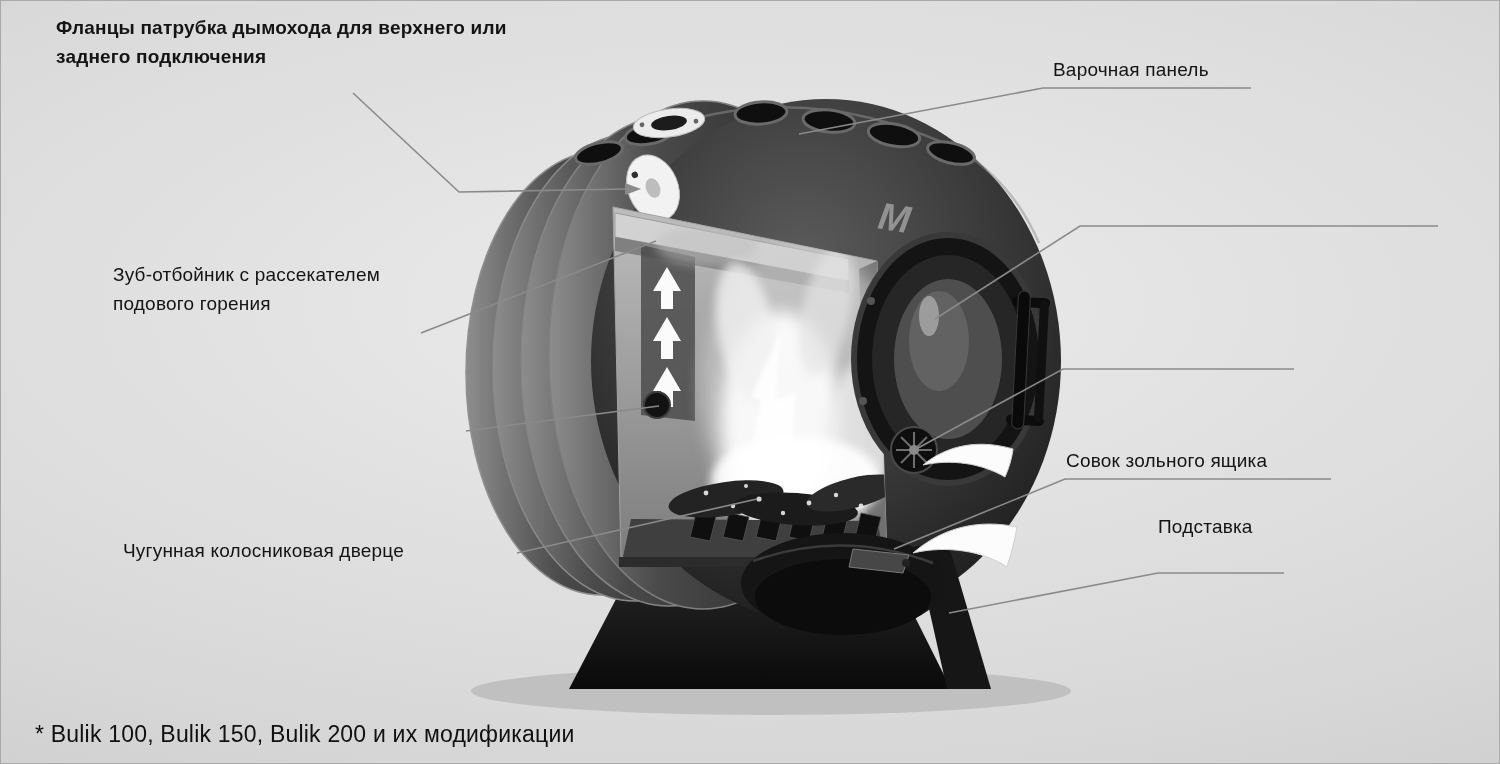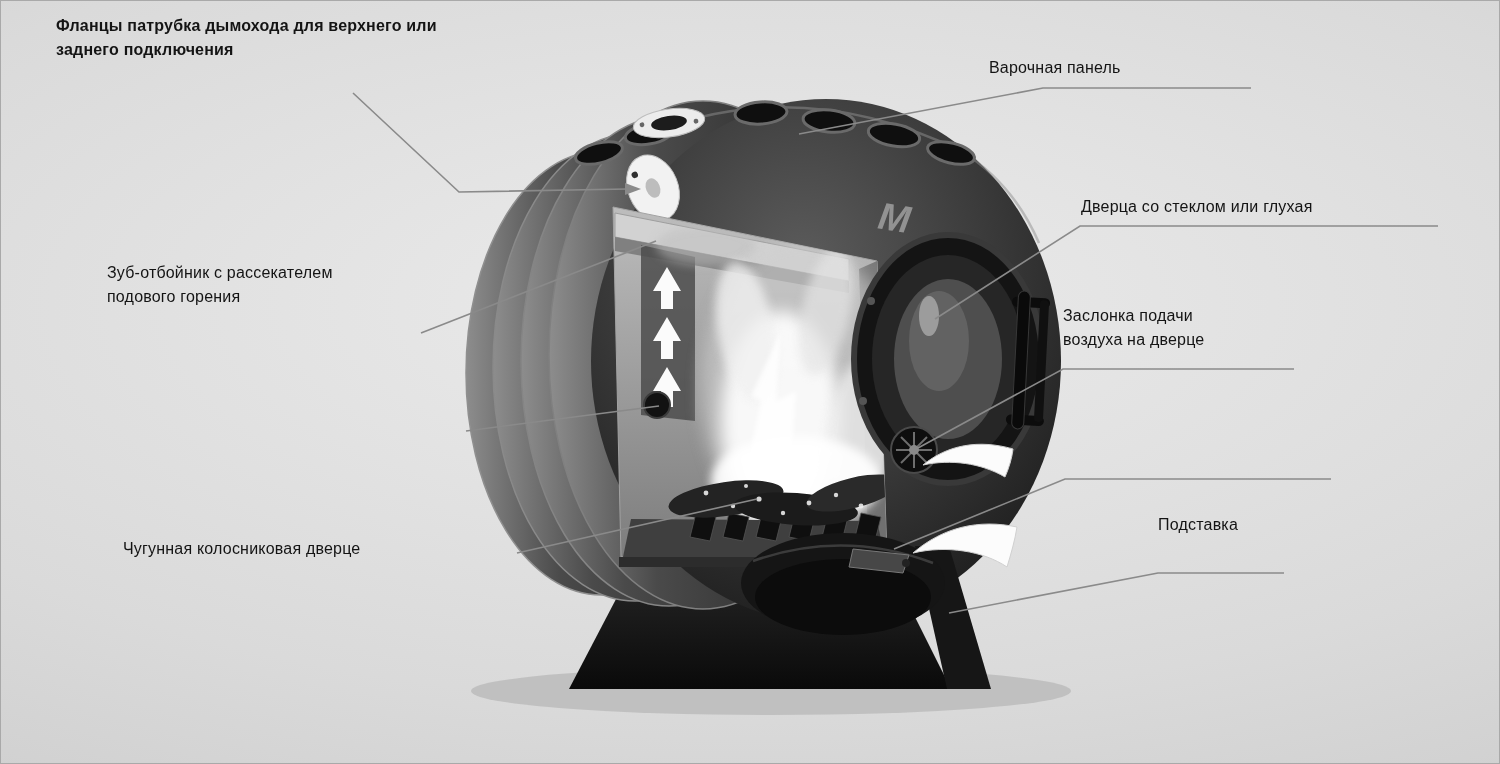--- a/index.html
+++ b/index.html
@@ -6,21 +6,21 @@
   html,body { width:1500px; height:764px; overflow:hidden; }
   body { font-family:"Liberation Sans","DejaVu Sans",sans-serif; background:#fff; }
   .canvas {
     position:relative; width:1500px; height:764px;
     background: radial-gradient(ellipse 120% 95% at 50% 40%, #ebebeb 0%, #dadada 55%, #c7c7c7 100%);
     border:1px solid #a9a9a9;
     overflow:hidden;
   }
   .canvas svg { position:absolute; left:0; top:0; }
   .label {
-    position:absolute; font-size:16px; line-height:1.5; color:#141414;
+    position:absolute; font-size:19px; line-height:1.5; color:#141414;
     white-space:pre-line; letter-spacing:0.2px;
   }
   .label.bold { font-weight:700; }
   .footnote {
     position:absolute; left:34px; top:720px; font-size:23px; color:#101010; letter-spacing:0.2px;
   }
 </style>
 </head>
 <body>
 
@@ -214,29 +214,28 @@
       <polyline points="1293,368 1062,368 917,447"></polyline>
       <polyline points="1330,478 1064,478 893,548"></polyline>
       <polyline points="516,552 756,498"></polyline>
       <polyline points="1283,572 1157,572 948,612"></polyline>
     </g>
   </svg>
 
   <div class="label bold" style="left:55px; top:13px; width:560px">Фланцы патрубка дымохода для верхнего или
 заднего подключения</div>
 
-  <div class="label" style="left:988px; top:55px">Варочная панель</div>
-
-  <div class="label" style="left:1080px; top:194px">Дверца со стеклом или глухая</div>
-
-  <div class="label" style="left:106px; top:260px; width:400px">Зуб-отбойник с рассекателем
+  <div class="label" style="left:1052px; top:55px">Варочная панель</div>
+
+
+  <div class="label" style="left:112px; top:260px; width:400px">Зуб-отбойник с рассекателем
 подового горения</div>
 
 
-  <div class="label" style="left:1062px; top:303px; width:260px">Заслонка подачи
-воздуха на дверце</div>
-
+
+  <div class="label" style="left:1065px; top:446px">Совок зольного ящика</div>
 
   <div class="label" style="left:122px; top:536px">Чугунная колосниковая дверце</div>
 
   <div class="label" style="left:1157px; top:512px">Подставка</div>
 
+  <div class="footnote">* Bulik 100, Bulik 150, Bulik 200 и их модификации</div>
 </div>
 
 </body></html>

